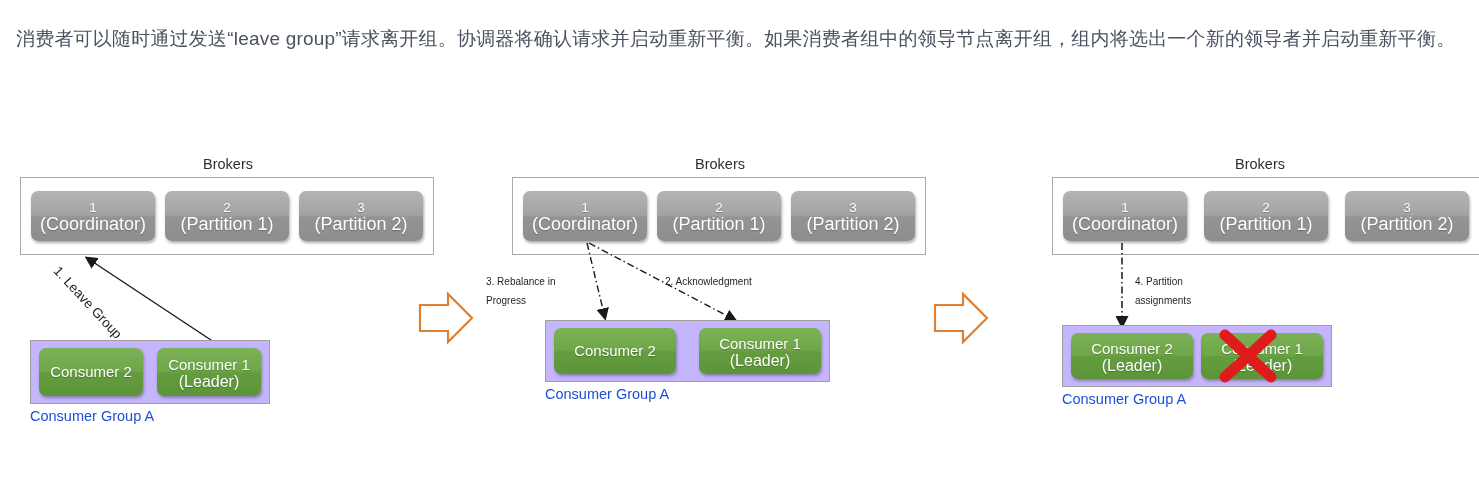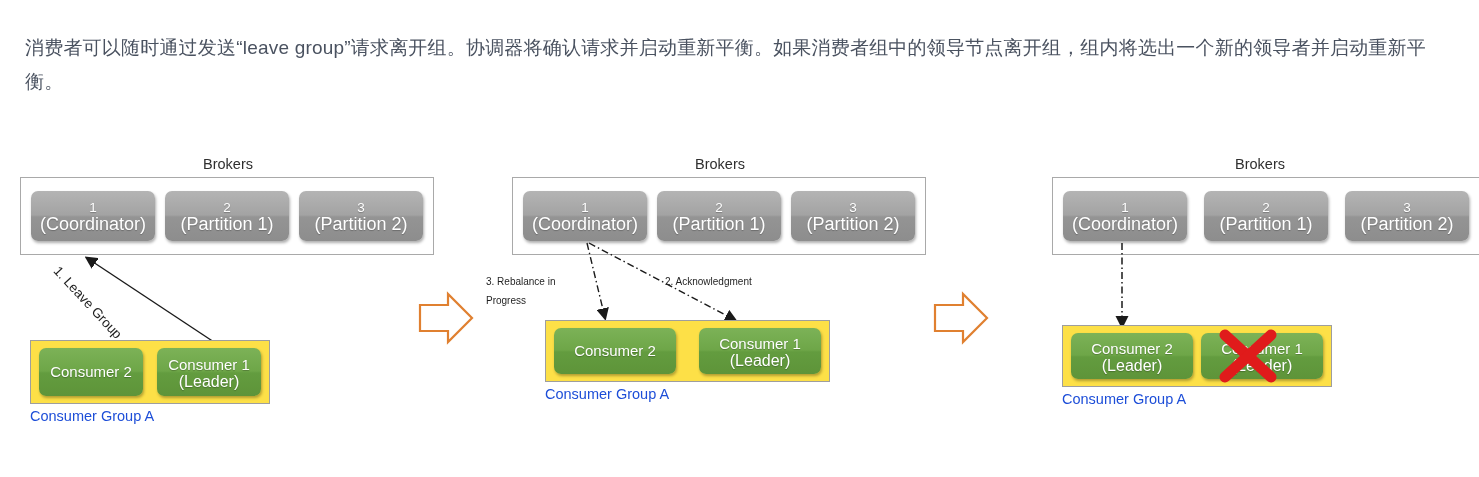--- a/index.html
+++ b/index.html
@@ -22,21 +22,21 @@
     font-weight: bold;
     color: #3b4553;
     line-height: 28px;
     margin: 0 0 14px 0;
     letter-spacing: 0.3px;
   }
   .para {
     font-size: 19px;
     color: #4a5260;
     line-height: 34px;
-    margin: 17px;
+    margin: 8px;
     letter-spacing: 0.2px;
   }
 
   
   .diagram { position: absolute; left: 0; top: 150px; width: 1479px; height: 290px; }
 
   .panel { position: absolute; top: 0; height: 290px; }
   .panel-1 { left: 8px;   width: 440px; }
   .panel-2 { left: 500px; width: 440px; }
   .panel-3 { left: 1040px;width: 440px; }
@@ -91,21 +91,21 @@
     text-shadow: 0 1px 1px rgba(0,0,0,0.25);
     box-sizing: border-box;
   }
   .broker-node .bn-id { font-size: 13.5px; }
   .broker-node .bn-role { font-size: 18px; }
 
   
   .cg-box {
     position: absolute;
     border: 1px solid #9e9e9e;
-    background: #fde047;
+    background: #c4b5fd;
     box-sizing: border-box;
   }
   .panel-1 .cg-box { left: 22px;  top: 190px; width: 240px; height: 64px; }
   .panel-2 .cg-box { left: 45px;  top: 170px; width: 285px; height: 62px; }
   .panel-3 .cg-box { left: 22px;  top: 175px; width: 270px; height: 62px; }
 
   .consumer-row {
     position: absolute;
     inset: 7px 8px;
     display: flex;
@@ -308,20 +308,22 @@
 
     <svg class="overlay" viewBox="0 0 440 290">
       <defs>
         <marker id="ah4" markerWidth="9" markerHeight="9" refX="7" refY="4.5" orient="auto">
           <path d="M0,0 L9,4.5 L0,9 z" fill="#1a1a1a"></path>
         </marker>
       </defs>
       <line x1="82" y1="93" x2="82" y2="176" stroke="#1a1a1a" stroke-width="1.5" stroke-dasharray="7,3,1.5,3" marker-end="url(#ah4)"></line>
     </svg>
 
+    <div class="step-label partition-label">4. Partition
+assignments</div>
 
     <div class="cg-box">
       <div class="consumer-row">
         <div class="consumer-node">
           <span class="cn-name">Consumer 2</span>
           <span class="cn-role">(Leader)</span>
         </div>
         <div class="consumer-node">
           <span class="cn-name">Consumer 1</span>
           <span class="cn-role">(Leader)</span>

